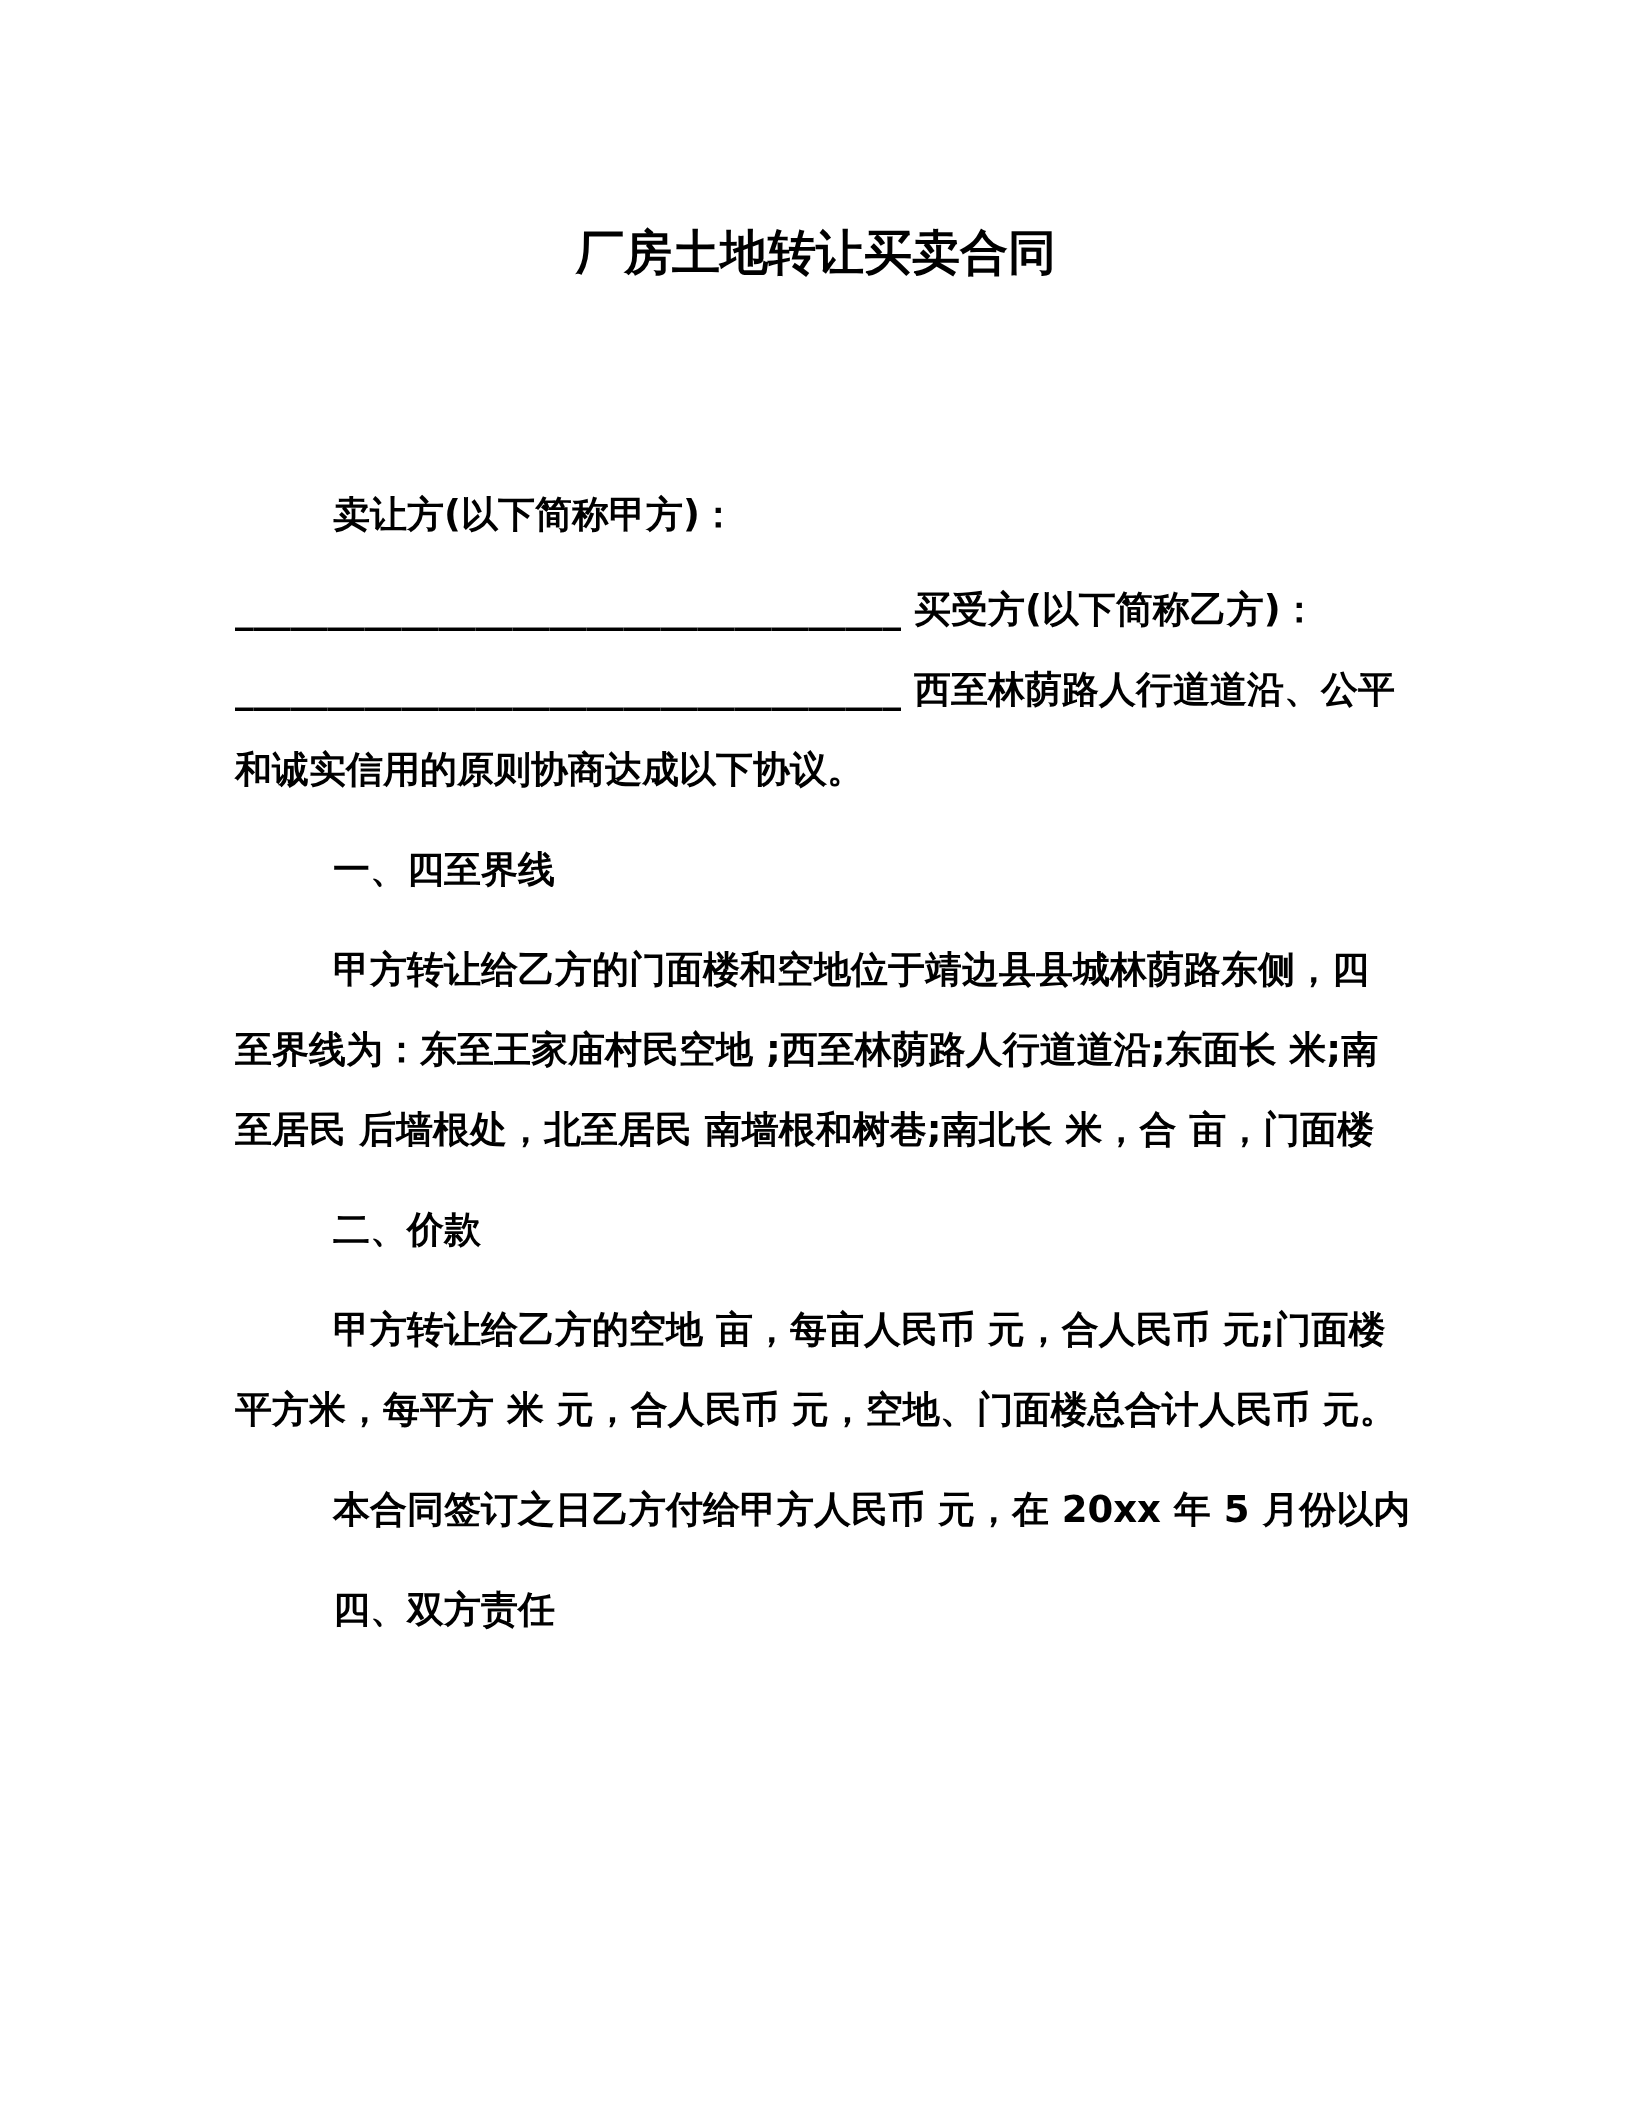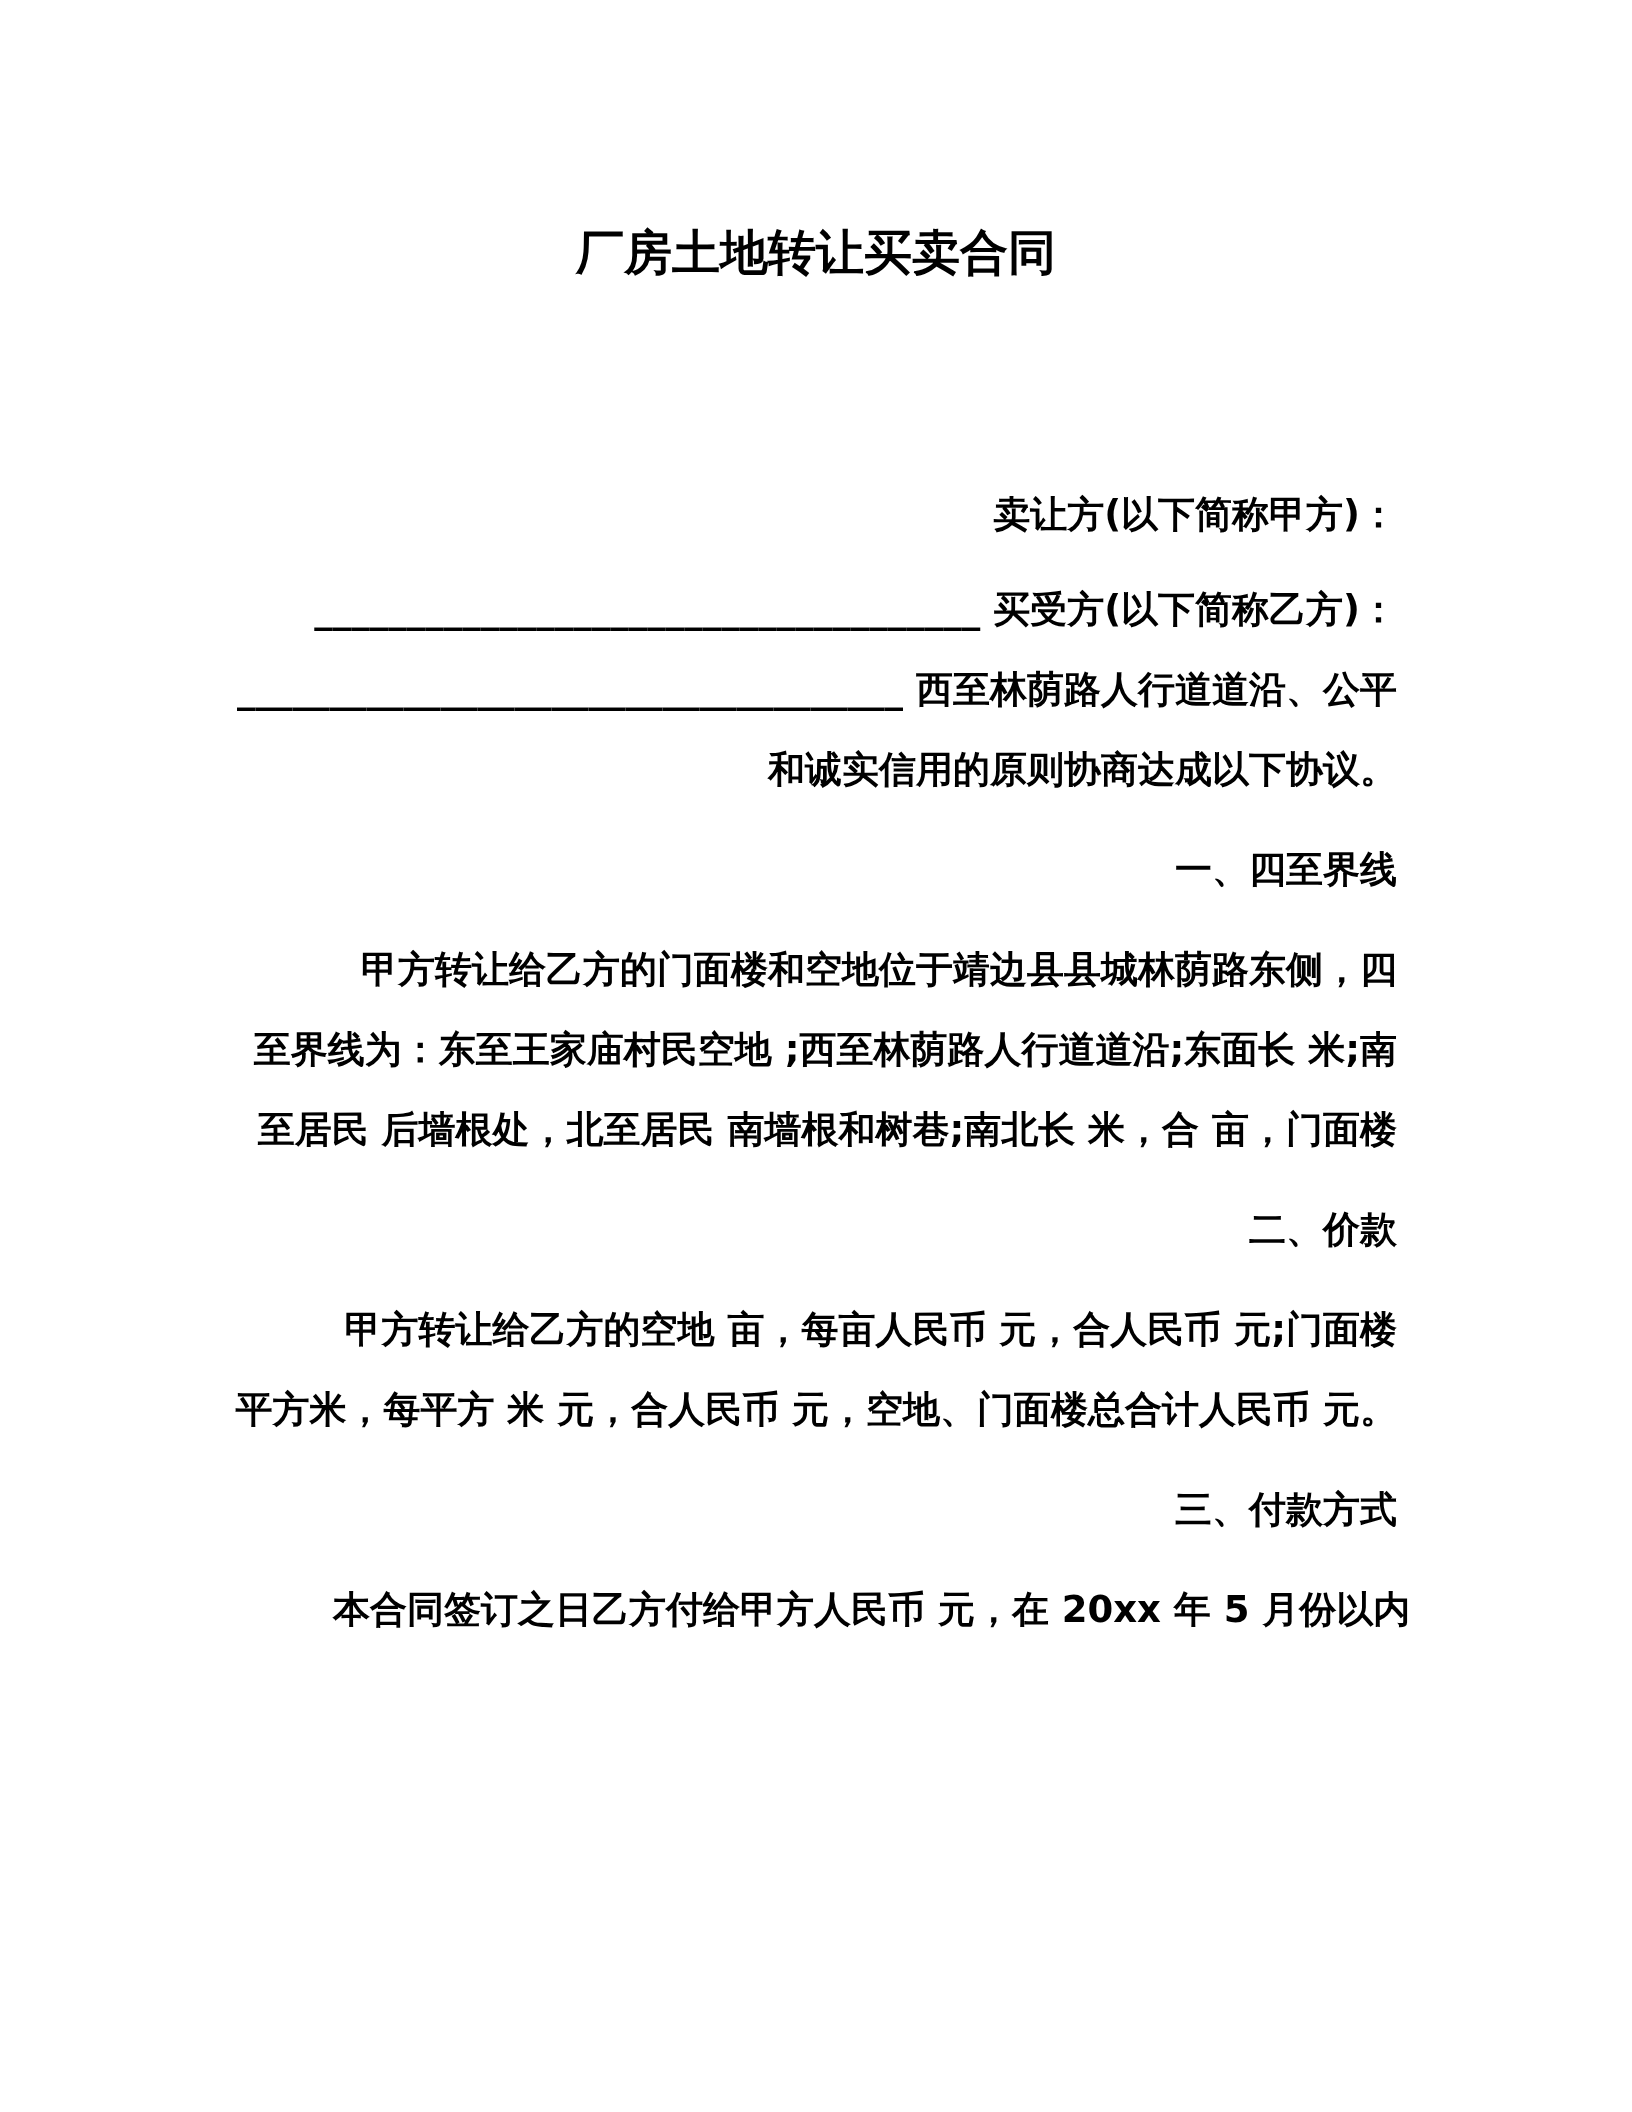--- a/index.html
+++ b/index.html
@@ -25,21 +25,20 @@
   .doc-title {
     margin: 0 0 170px 0;
     font-size: 48px;
     line-height: 105px;
     text-align: center;
     font-weight: 700;
     white-space: nowrap;
   }
   .block {
     margin: 20px 0 0 0;
-    text-align: right;
   }
   .block.first {
     margin-top: 0;
   }
   .block.tight {
     margin-top: 15px;
   }
   .line {
     font-size: 37px;
     line-height: 80px;
@@ -86,23 +85,20 @@
 
   <div class="block">
     <div class="heading">二、价款</div>
   </div>
 
   <div class="block">
     <div class="line indent">甲方转让给乙方的空地 亩，每亩人民币 元，合人民币 元;门面楼</div>
     <div class="line">平方米，每平方 米 元，合人民币 元，空地、门面楼总合计人民币 元。</div>
   </div>
 
-  <div class="block">
-    <div class="heading">三、付款方式</div>
-  </div>
 
   <div class="block">
     <div class="line indent">本合同签订之日乙方付给甲方人民币 元，在 20xx 年 5 月份以内</div>
   </div>
 
   <div class="block">
     <div class="heading">四、双方责任</div>
   </div>
 
 </div>

